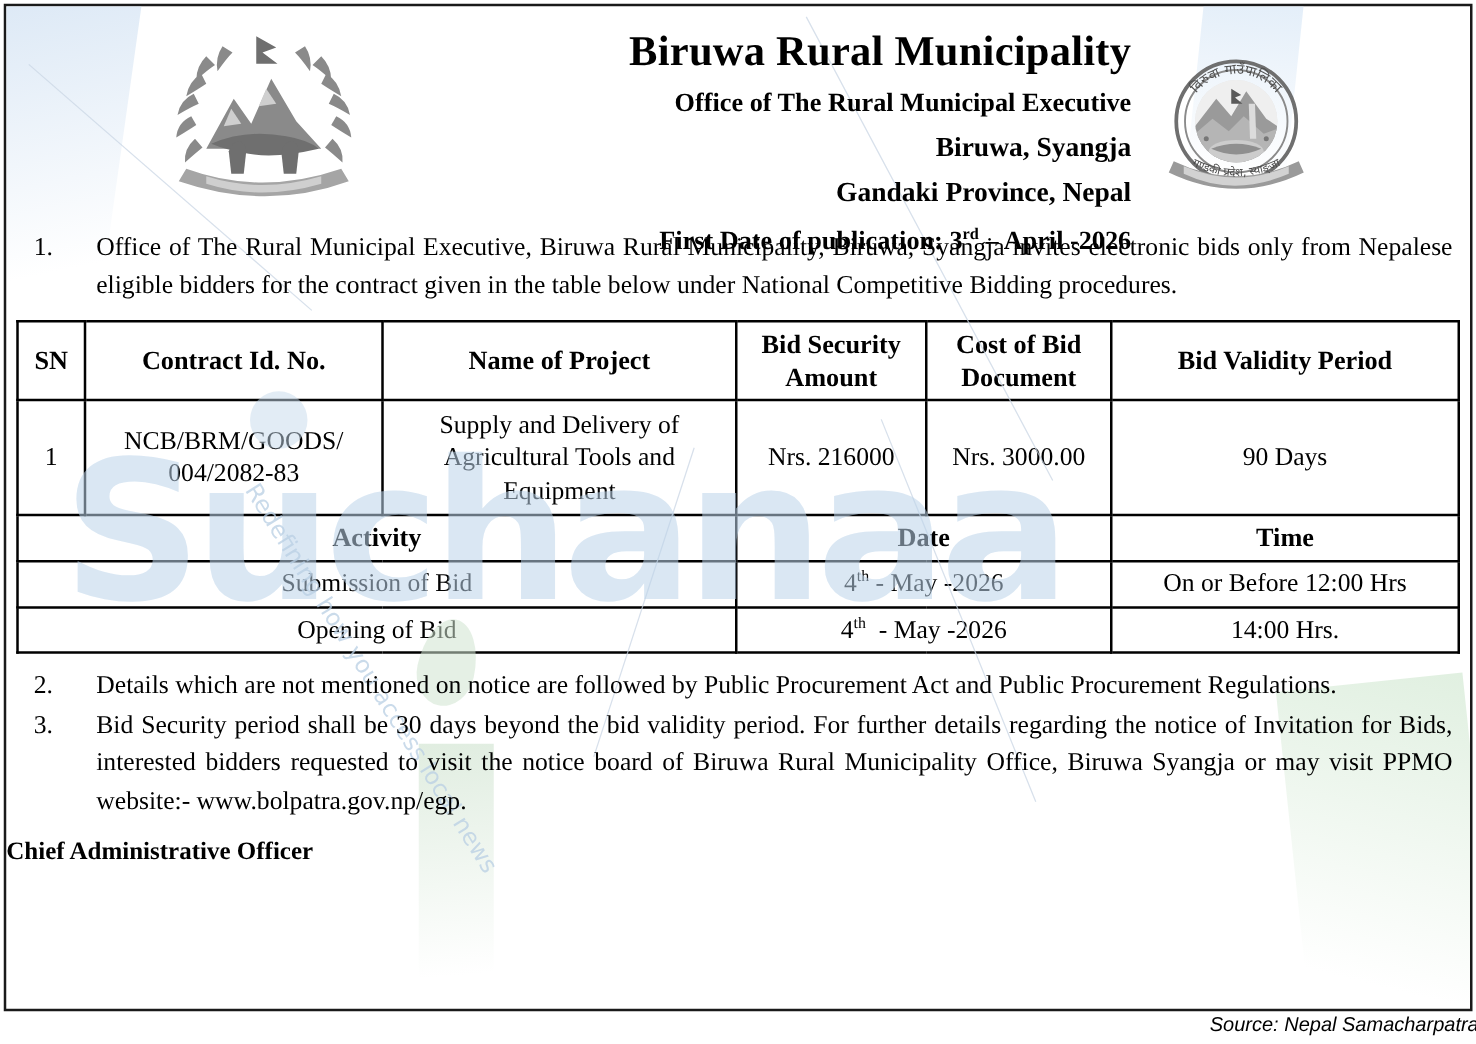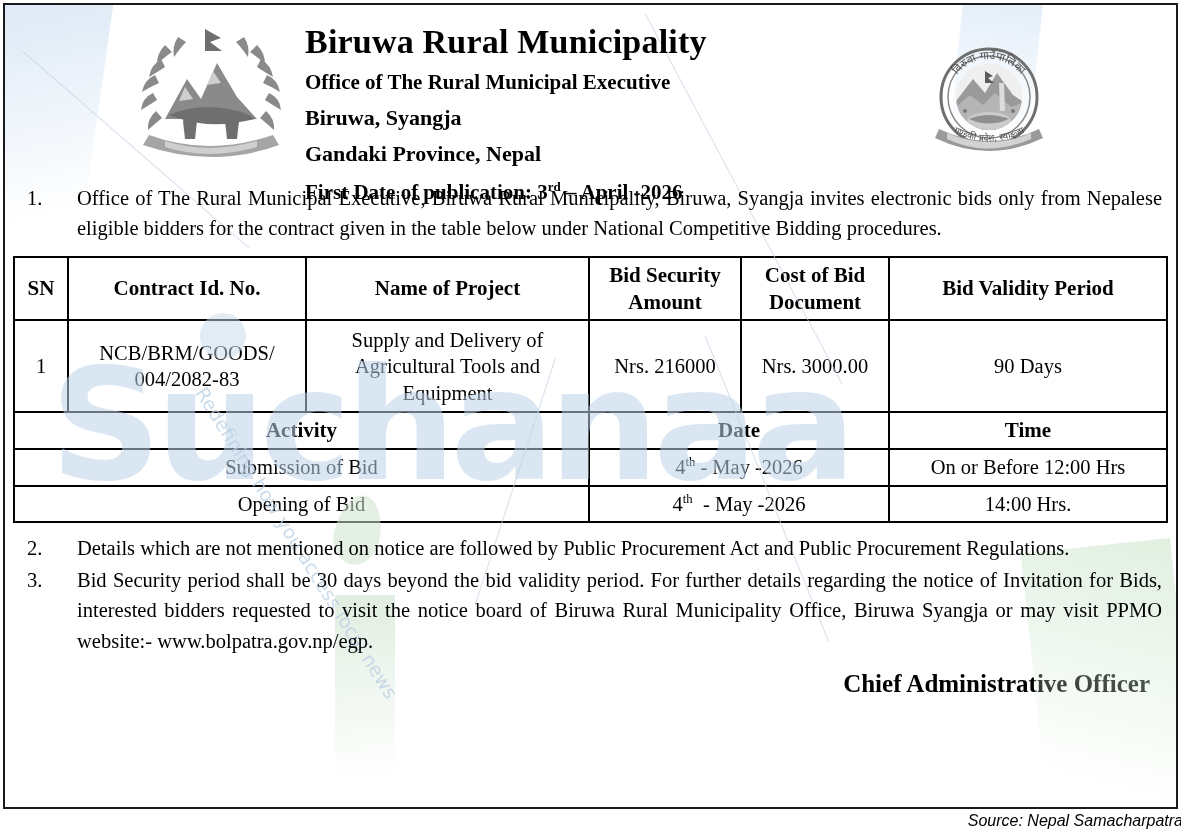--- a/index.html
+++ b/index.html
@@ -121,21 +121,21 @@
   }
   .emblem-right {
     position: absolute;
     left: 920px; top: 40px;
     width: 128px; height: 112px;
   }
   .title-stack {
     position: absolute;
     left: 300px; top: 18px;
     width: 600px;
-    text-align: left;
+    text-align: right;
   }
   .t-main {
     font-size: 34px;
     font-weight: 700;
     line-height: 1.14;
     letter-spacing: .2px;
   }
   .t-sub1 {
     font-size: 21px;
     font-weight: 700;
@@ -215,23 +215,23 @@
   
   col.c-sn    { width: 54px; }
   col.c-cid   { width: 238px; }
   col.c-proj  { width: 283px; }
   col.c-bsa   { width: 152px; }
   col.c-cbd   { width: 148px; }
   col.c-bvp   { width: auto; }
 
   
   .signature {
-    text-align: right;
-    padding: 14px 26px 0 0;
-    font-size: 25px;
+    text-align: left;
+    padding: 14px 5px 0 0;
+    font-size: 20px;
     font-weight: 700;
   }
 
   
   .source {
     position: absolute;
     left: 16px; top: 812px;
     width: 1181px;
     text-align: right;
     padding-right: 14px;

